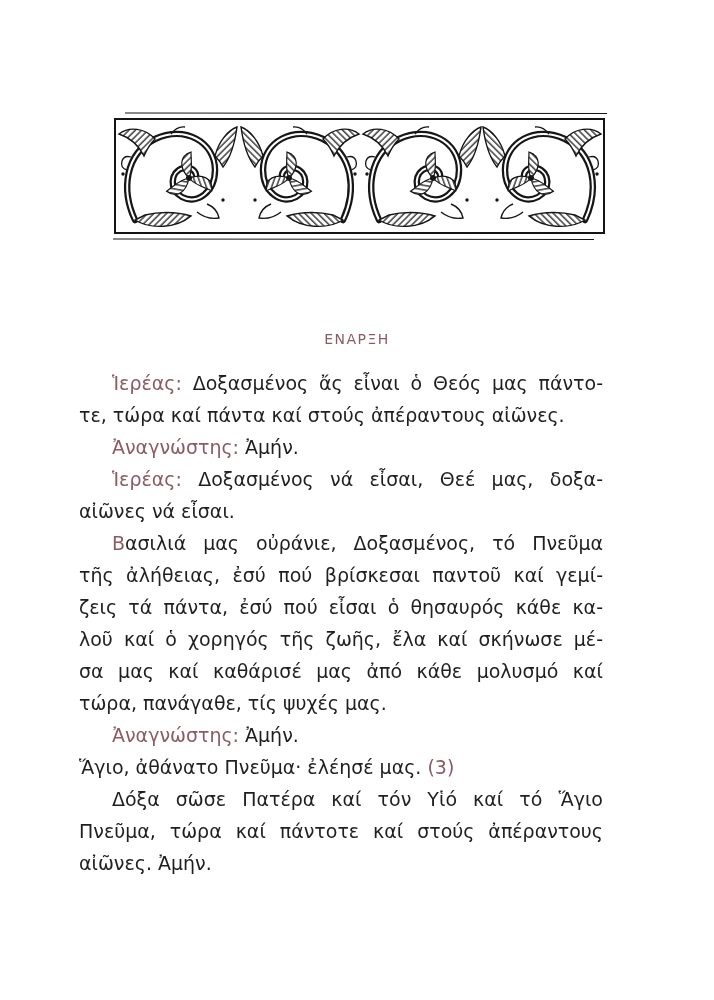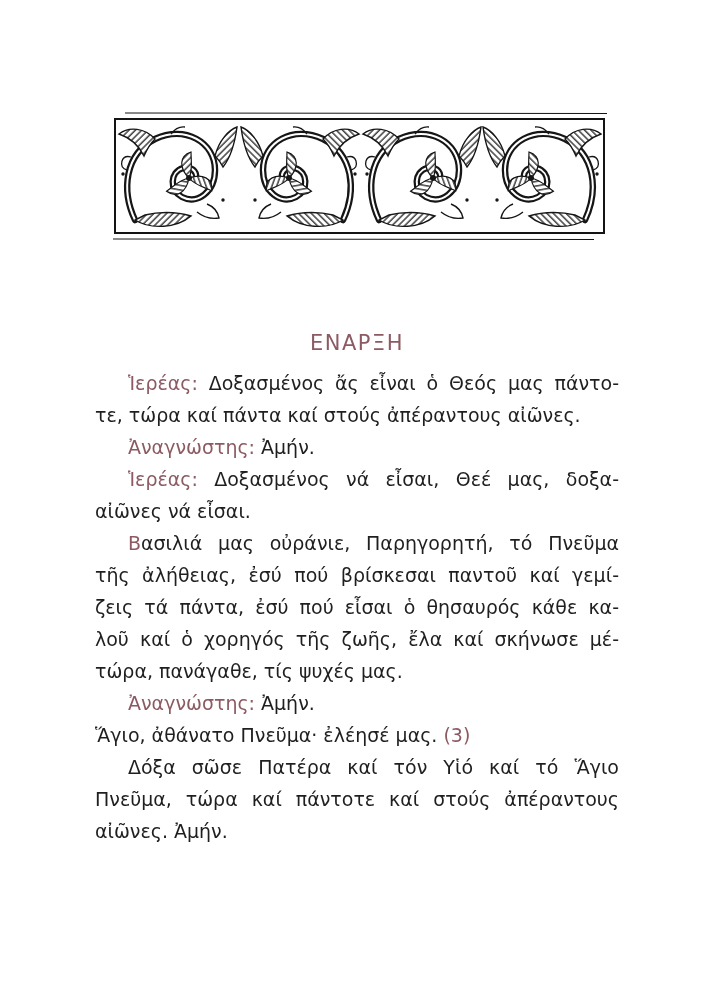--- a/index.html
+++ b/index.html
@@ -15,25 +15,25 @@
     font-family:"DejaVu Sans", sans-serif;
     overflow:hidden;
   }
   .headpiece{
     position:absolute;left:113px;top:111px;width:494px;height:131px;
   }
   .headpiece svg{display:block;width:100%;height:100%;}
   .title{
     position:absolute;left:95px;top:331px;width:524px;
     margin:0;text-align:center;
-    font-size:21px;font-weight:400;letter-spacing:1.5px;
+    font-size:14px;font-weight:400;letter-spacing:1.5px;
     color:var(--accent);
   }
   .text-block{
-    position:absolute;left:95px;top:367px;width:524px;
+    position:absolute;left:79px;top:367px;width:524px;
     font-size:19px;line-height:32px;color:var(--ink);
   }
   .line{
     height:32px;white-space:nowrap;
     text-align:left;
   }
   .line.justify{
     text-align:justify;
     text-align-last:justify;
     text-justify:inter-word;
@@ -94,24 +94,25 @@
   </div>
 
   <h1 class="title">ΕΝΑΡΞΗ</h1>
 
   <div class="text-block">
       <div class="line justify indent"><span class="accent">Ἱερέας:</span><span> Δοξασμένος ἄς εἶναι ὁ Θεός μας πάντο-</span></div>
       <div class="line"><span>τε, τώρα καί πάντα καί στούς ἀπέραντους αἰῶνες.</span></div>
       <div class="line indent"><span class="accent">Ἀναγνώστης:</span><span> Ἀμήν.</span></div>
       <div class="line justify indent"><span class="accent">Ἱερέας:</span><span> Δοξασμένος νά εἶσαι, Θεέ μας, δοξα-</span></div>
       <div class="line"><span>αἰῶνες νά εἶσαι.</span></div>
-      <div class="line justify indent"><span class="accent">Β</span><span>ασιλιά μας οὐράνιε, Παρηγορητή, τό Πνεῦμα</span></div>
+      <div class="line justify indent"><span class="accent">Β</span><span>ασιλιά μας οὐράνιε, Δοξασμένος, τό Πνεῦμα</span></div>
       <div class="line justify"><span>τῆς ἀλήθειας, ἐσύ πού βρίσκεσαι παντοῦ καί γεμί-</span></div>
       <div class="line justify"><span>ζεις τά πάντα, ἐσύ πού εἶσαι ὁ θησαυρός κάθε κα-</span></div>
       <div class="line justify"><span>λοῦ καί ὁ χορηγός τῆς ζωῆς, ἔλα καί σκήνωσε μέ-</span></div>
+      <div class="line justify"><span>σα μας καί καθάρισέ μας ἀπό κάθε μολυσμό καί</span></div>
       <div class="line"><span>τώρα, πανάγαθε, τίς ψυχές μας.</span></div>
       <div class="line indent"><span class="accent">Ἀναγνώστης:</span><span> Ἀμήν.</span></div>
       <div class="line"><span>Ἅγιο, ἀθάνατο Πνεῦμα· ἐλέησέ μας. </span><span class="accent">(3)</span></div>
       <div class="line justify indent"><span>Δόξα σῶσε Πατέρα καί τόν Υἱό καί τό Ἅγιο</span></div>
       <div class="line justify"><span>Πνεῦμα, τώρα καί πάντοτε καί στούς ἀπέραντους</span></div>
       <div class="line"><span>αἰῶνες. Ἀμήν.</span></div>
     </div>
 
 </div>
 

